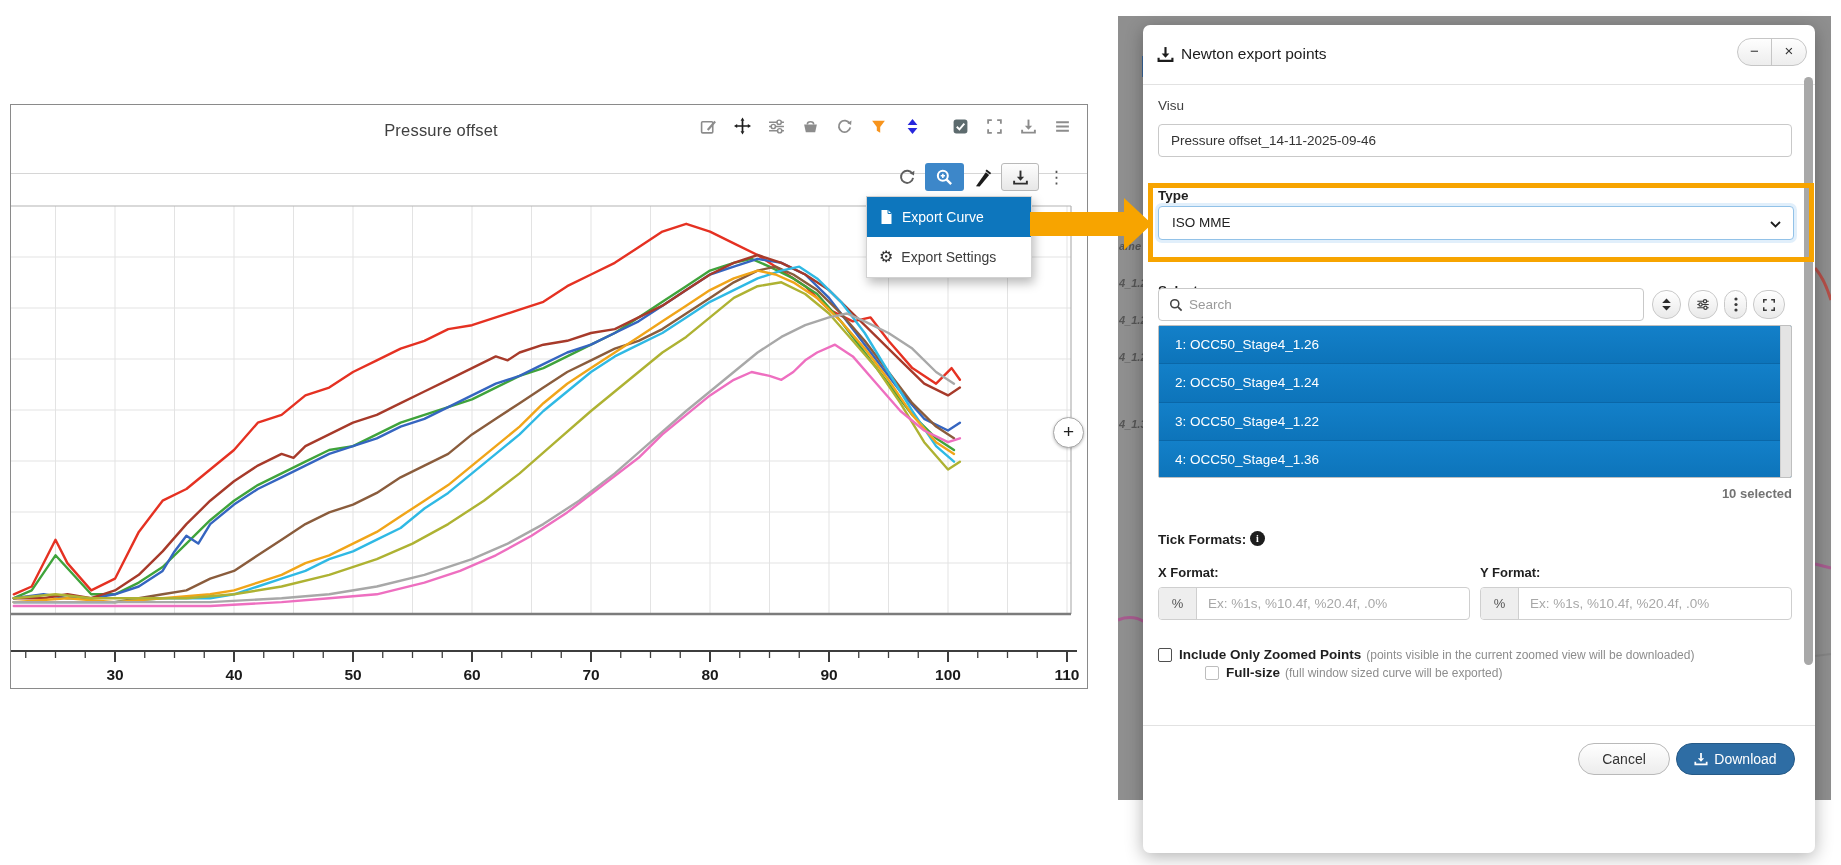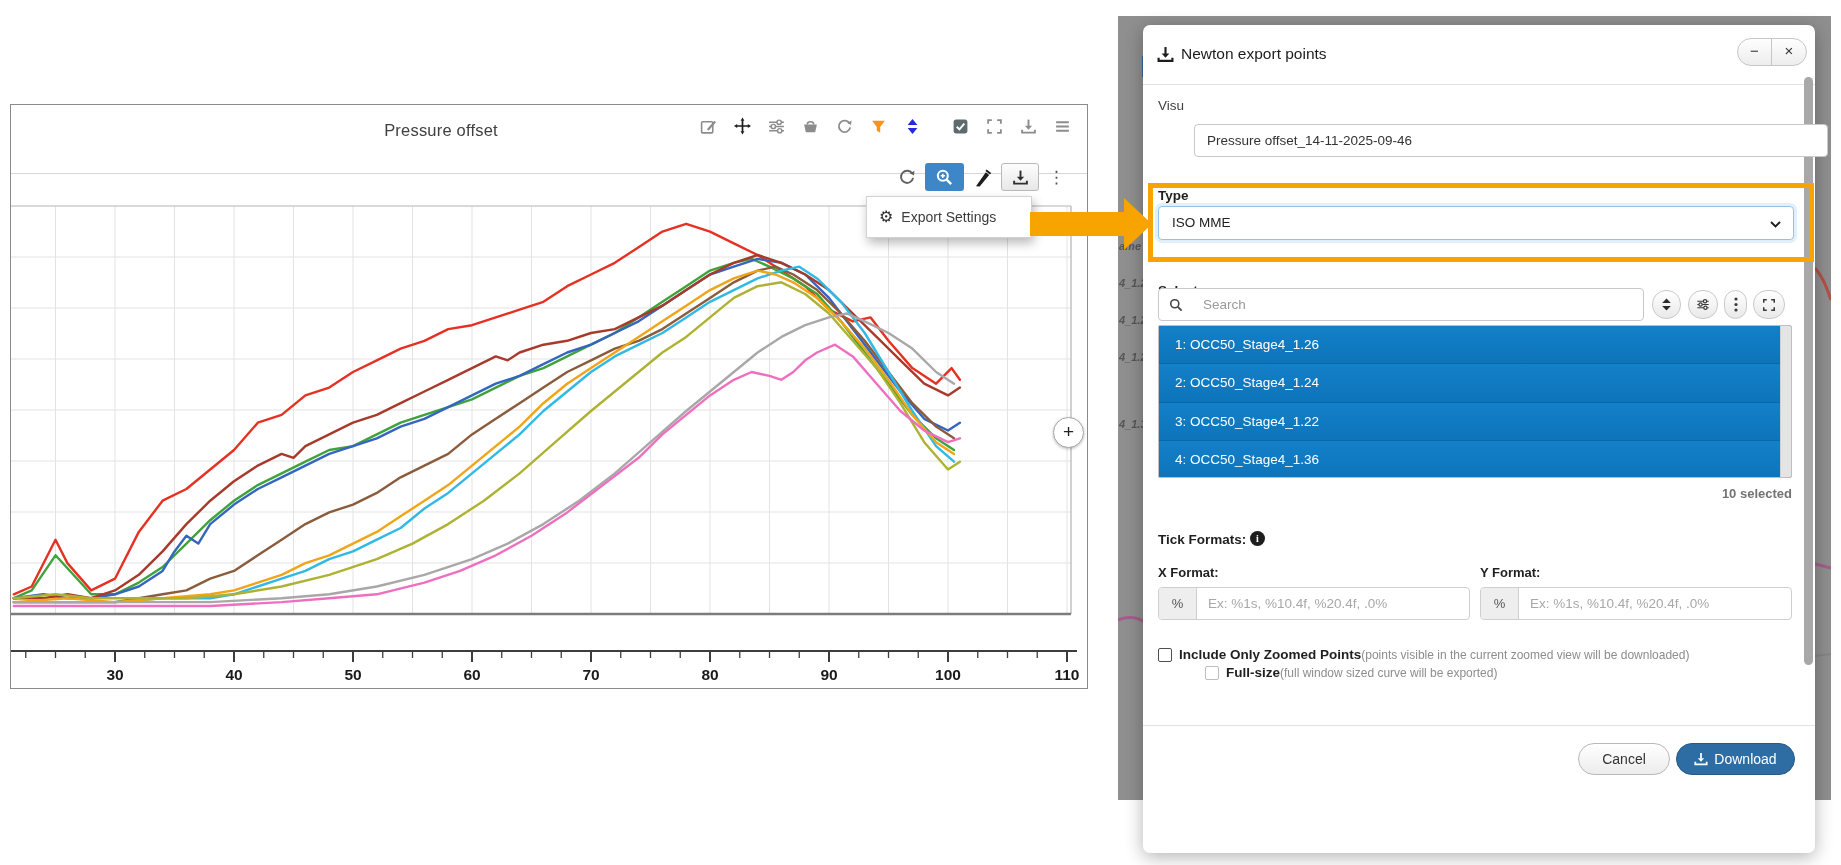--- a/index.html
+++ b/index.html
@@ -49,30 +49,30 @@
   #dlg-title-icon { position:absolute; left:14px; top:21px; }
   #win-btns { position:absolute; right:8px; top:13px; display:flex; border:1px solid #c6c6c6; border-radius:14px; overflow:hidden; background:linear-gradient(#fefefe,#ededed); }
   .win-btn { width:34px; height:26px; text-align:center; line-height:24px; font-size:15px; color:#333; cursor:pointer; }
   .win-btn:first-child { border-right:1px solid #c6c6c6; }
 
   #dlg-scrollthumb { position:absolute; right:2px; top:52px; width:9px; height:588px; background:#a8a8a8; border-radius:5px; }
 
   .fld-label { position:absolute; left:15px; font-size:13.5px; color:#3f3f3f; }
   .fld-label.bold { font-weight:700; color:#1f1f1f; }
   #name-label { top:73px; }
-  #name-input { position:absolute; left:15px; top:99px; width:634px; height:33px; border:1px solid #c9c9c9; border-radius:4px; font-size:13.5px; color:#333; padding-left:12px; line-height:31px; background:#fff;margin-left:36px; }
+  #name-input { position:absolute; left:15px; top:99px; width:634px; height:33px; border:1px solid #c9c9c9; border-radius:4px; font-size:13.5px; color:#333; padding-left:12px; line-height:31px; background:#fff; }
 
   #type-highlight { position:absolute; left:5px; top:158px; width:666px; height:79px; border:5px solid #f7a400; z-index:20; pointer-events:none; }
   #type-label { top:163px; font-weight:700; color:#1f1f1f; z-index:21; }
   #type-select { position:absolute; left:15px; top:181px; width:636px; height:34px; border:1px solid #92c2e8; border-radius:4px; box-shadow:0 0 0 3px rgba(120,180,235,.22); font-size:13.5px; color:#222; padding-left:13px; line-height:32px; background:#fff; z-index:21; }
   #type-chevron { position:absolute; right:12px; top:14px; }
 
   #curves-label { top:242px;margin-top:16px; }
   #search-box { position:absolute; left:15px; top:263px; width:486px; height:33px; border:1px solid #c9c9c9; border-radius:4px; background:#fff; display:flex; align-items:center; }
-  #search-box .ph { color:#9a9a9a; font-size:13.5px; margin-left:20px; }
+  #search-box .ph { color:#9a9a9a; font-size:13.5px; margin-left:6px; }
   #search-icon { margin-left:10px; display:inline-flex; }
   .tool-btn { position:absolute; top:265px; height:29px; border:1px solid #c9c9c9; border-radius:14px; background:linear-gradient(#fff,#e9e9e9); display:flex; align-items:center; justify-content:center; cursor:pointer; }
   #tool-sort { left:509px; width:29px; }
   #tool-adjust { left:545px; width:30px; }
   #tool-dots { left:581px; width:23px; }
   #tool-expand { left:610px; width:32px; }
 
   #curve-list { position:absolute; left:15px; top:300px; width:634px; height:153px; background:#0d76bd; border:1px solid #bfbfbf; border-radius:2px; overflow:hidden; }
   .curve-item { height:38.25px; line-height:38.25px; padding-left:16px; color:#fff; font-size:13.5px; background:linear-gradient(#1380c9,#0d74ba); border-bottom:1px solid #0a67a8; cursor:pointer; width:621px; }
   #list-scroll { position:absolute; right:0; top:0; width:11px; height:100%; background:#e4e4e4; border-left:1px solid #d0d0d0; }
@@ -84,21 +84,21 @@
   #yfmt-label { left:337px; top:540px; font-size:13px; }
   .fmt-group { position:absolute; top:562px; width:312px; height:33px; border:1px solid #cfcfcf; border-radius:4px; display:flex; background:#fff; overflow:hidden; }
   #xfmt-group { left:15px; } #yfmt-group { left:337px; }
   .fmt-prefix { width:38px; background:#eee; border-right:1px solid #cfcfcf; color:#555; font-size:13px; text-align:center; line-height:31px; }
   .fmt-ph { color:#a8a8a8; font-size:13.5px; line-height:31px; padding-left:11px; white-space:nowrap; }
 
   .opt-row { position:absolute; left:15px; display:flex; align-items:center; }
   #opt1 { top:622px; } #opt2 { top:640px;padding-left:47px; }
   .opt-box { width:14px; height:14px; border:1.5px solid #4f4f4f; border-radius:2px; background:#fff; margin-right:7px; flex:none; }
   #opt2 .opt-box { border-color:#bdbdbd; }
-  .opt-label { font-size:13.5px; font-weight:700; color:#1f1f1f; white-space:nowrap; }
+  .opt-label { font-size:13.5px; font-weight:700; color:#1f1f1f; margin-right:5px; white-space:nowrap; }
   .opt-hint { font-size:12px; color:#8d8d8d; white-space:nowrap; }
 
   #dlg-footer-divider { position:absolute; left:0; top:700px; width:100%; height:1px; background:#e2e2e2; }
   #cancel-btn { position:absolute; left:435px; top:718px; width:92px; height:32px; border:1px solid #b9b9b9; border-radius:16px; background:linear-gradient(#fff,#ececec); font-size:14px; color:#333; text-align:center; line-height:30px; cursor:pointer; }
   #download-btn { position:absolute; left:533px; top:718px; width:119px; height:32px; border:1px solid #265a87; border-radius:16px; background:#2e6da4; color:#fff; font-size:14px; display:flex; align-items:center; justify-content:center; cursor:pointer; }
   #download-btn svg { margin-right:6px; }
 
   svg { display:block; }
   text { font-family:"Liberation Sans", sans-serif; }
 </style>
@@ -318,20 +318,29 @@
             <path d="M2 11 V13.8 H14 V11" fill="none" stroke="#2f2f2f" stroke-width="1.8"></path>
           </svg>
         </span>
       <span class="tb2-item" style="font-size:17px;color:#555;">⋮</span>
     </div>
 
     <div id="plus-btn">+</div>
   </div>
 
   <div id="export-menu">
+    <div class="menu-item selected">
+      <span class="mi-icon">
+          <svg width="15" height="16" viewBox="0 0 14 16">
+            <path d="M2 1 H8.5 L12 4.5 V15 H2 Z" fill="#fff"></path>
+            <path d="M8.5 1 V4.5 H12" fill="none" stroke="#0d76bd" stroke-width="1"></path>
+          </svg>
+        </span>
+      <span>Export Curve</span>
+    </div>
     <div class="menu-item">
       <span class="mi-icon" style="font-size:16px;color:#2f2f2f;line-height:14px;">⚙</span>
       <span>Export Settings</span>
     </div>
   </div>
 
   <svg id="arrow-svg" width="125" height="60">
     <polygon points="0,17 94,17 94,3 122,29 94,55 94,41 0,41" fill="#f7a400"></polygon>
   </svg>
 

